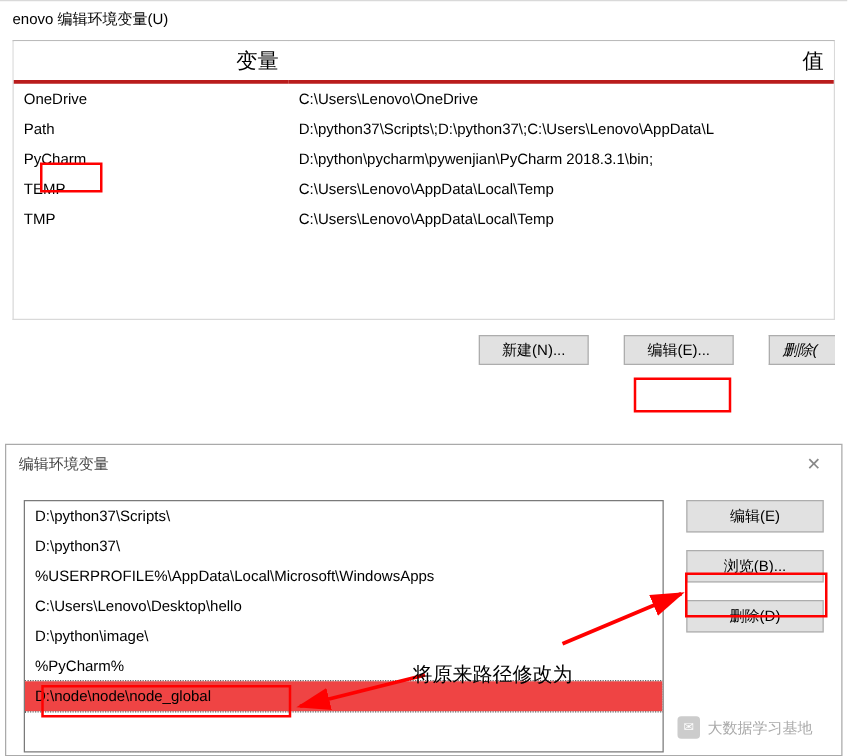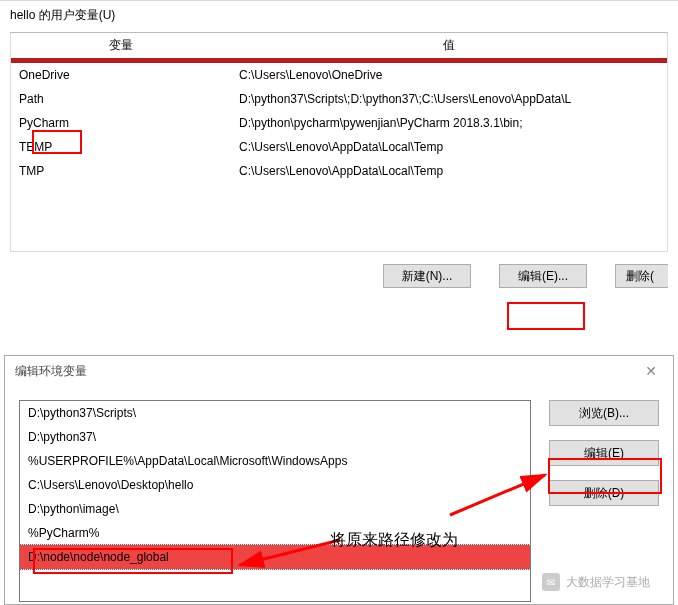--- a/index.html
+++ b/index.html
@@ -26,25 +26,25 @@
     .table-wrap {
       border: 1px solid #d9d9d9;
       border-top: 1px solid #bbb;
     }
     table {
       width: 100%;
       border-collapse: collapse;
       table-layout: fixed;
     }
     th {
-      text-align: center;
+      text-align: right;
       font-weight: normal;
-      font-size: 12px;
+      font-size: 17px;
       padding: 4px 8px;
-      border-bottom: 5px solid #b91c1c;
+      border-bottom: 3px solid #b91c1c;
       background: #fff;
     }
     th.var-col { width: 220px; }
     td {
       font-size: 12px;
       padding: 2px 8px;
       white-space: nowrap;
       overflow: hidden;
       text-overflow: clip;
       line-height: 20px;
@@ -64,20 +64,21 @@
       font-family: inherit;
       font-size: 12px;
       padding: 0 14px;
       cursor: pointer;
     }
     .btn-cut {
       min-width: 40px;
       border-right: none;
       padding-left: 10px;
       text-align: left;
+      font-style: italic;
     }
     .dialog {
       position: absolute;
       left: 4px;
       right: 4px;
       top: 355px;
       bottom: 0;
       background: #fff;
       border: 1px solid #aaa;
     }
@@ -170,21 +171,21 @@
       align-items: center;
       justify-content: center;
       color: #fff;
       font-size: 10px;
     }
   </style>
 </head>
 <body>
 
 <div class="panel">
-  <div class="section-title">hello 的用户变量(U)</div>
+  <div class="section-title">enovo 编辑环境变量(U)</div>
   <div class="table-wrap">
     <table>
       <thead>
         <tr>
           <th class="var-col">变量</th>
           <th>值</th>
         </tr>
       </thead>
       <tbody>
         <tr>
@@ -229,22 +230,22 @@
     <div class="listbox">
       <div class="list-item">D:\python37\Scripts\</div>
       <div class="list-item">D:\python37\</div>
       <div class="list-item">%USERPROFILE%\AppData\Local\Microsoft\WindowsApps</div>
       <div class="list-item">C:\Users\Lenovo\Desktop\hello</div>
       <div class="list-item">D:\python\image\</div>
       <div class="list-item">%PyCharm%</div>
       <div class="list-item selected">D:\node\node\node_global</div>
     </div>
     <div class="dialog-side">
+      <button class="btn">编辑(E)</button>
       <button class="btn">浏览(B)...</button>
-      <button class="btn">编辑(E)</button>
       <button class="btn">删除(D)</button>
     </div>
   </div>
 </div>
 
 <div class="hl" style="left:32px; top:130px; width:50px; height:24px;"></div>
 <div class="hl" style="left:507px; top:302px; width:78px; height:28px;"></div>
 <div class="hl" style="left:33px; top:548px; width:200px; height:26px;"></div>
 <div class="hl" style="left:548px; top:458px; width:114px; height:36px;"></div>
 

